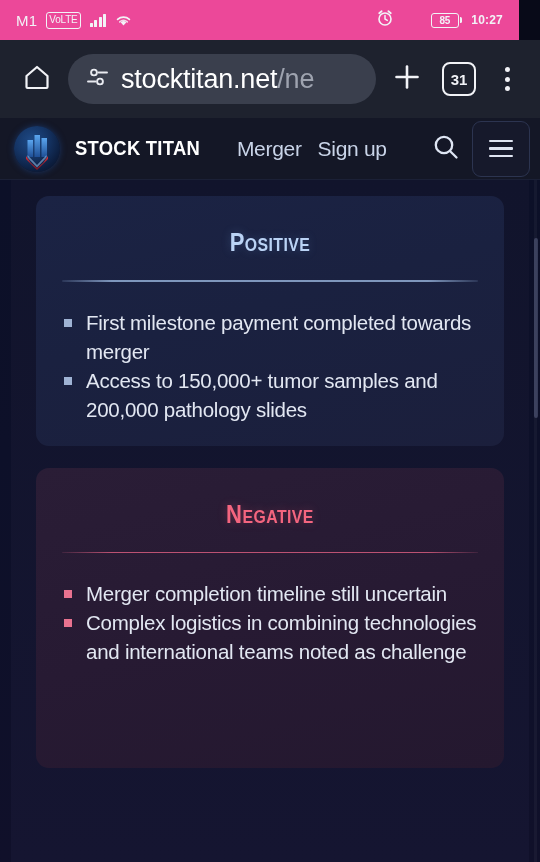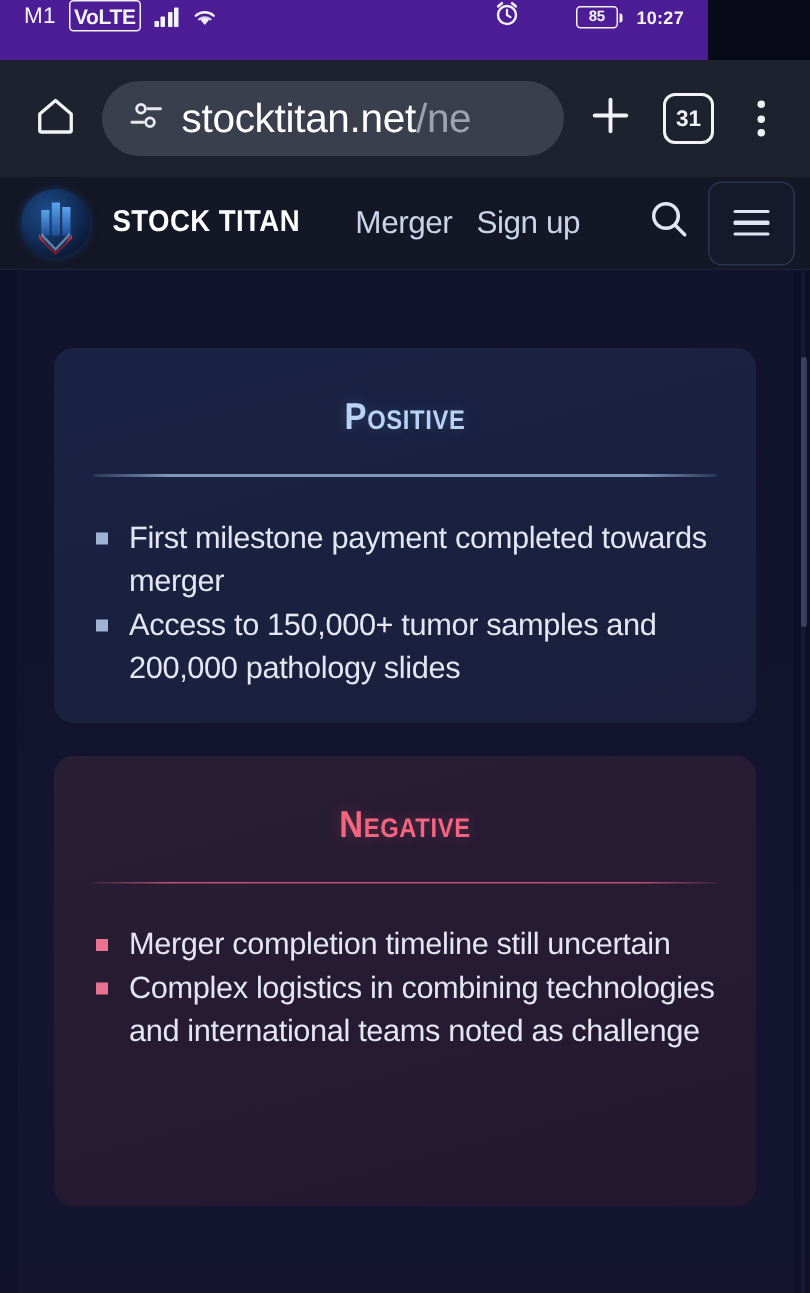--- a/index.html
+++ b/index.html
@@ -5,32 +5,32 @@
   * { margin:0; padding:0; box-sizing:border-box; }
   html,body{
     width:540px; height:862px; overflow:hidden;
     background:#080a18;
     font-family:"Liberation Sans", sans-serif;
     -webkit-font-smoothing:antialiased;
   }
 
   
   #status-bar{
-    height:40px; width:472px;
-    background:#4c1d95;
-    display:flex; align-items:flex-start;
+    height:40px; width:519px;
+    background:#ec4899;
+    display:flex; align-items:center;
     padding:0 16px;
     color:#f2f3f7;
   }
   .sb-left{display:flex;align-items:center;gap:9px;flex:1;}
   .sb-right{display:flex;align-items:center;gap:9px;}
   .carrier{font-size:15px;letter-spacing:.2px;color:#f2f3f7;}
   .volte{
     border:1.6px solid #f2f3f7;border-radius:3px;
-    font-size:14px;font-weight:bold;line-height:1;
+    font-size:10px;font-weight:normal;line-height:1;
     padding:2.5px 2px 2.5px 2px;letter-spacing:-.2px;
     color:#f2f3f7;
   }
   .signal{display:flex;align-items:flex-end;gap:1.5px;height:14px;}
   .signal i{width:3px;background:#f2f3f7;border-radius:.5px;display:block;}
   .signal i:nth-child(1){height:4px;}
   .signal i:nth-child(2){height:7px;}
   .signal i:nth-child(3){height:10px;}
   .signal i:nth-child(4){height:13px;}
   .wifi{width:17px;height:14px;position:relative;}
@@ -128,21 +128,20 @@
   }
   .card{
     border-radius:13px;
     padding:22px 26px 24px 26px;
     position:relative;
   }
   .card.positive{
     background:linear-gradient(165deg,#1b2344 0%,#1a2140 45%,#1b1f3c 100%);
     margin-bottom:22px;
     padding-bottom:22px;
-    margin-top:36px;
   }
   .card.negative{
     background:linear-gradient(165deg,#2a1d36 0%,#271a33 50%,#24182f 100%);
     min-height:300px;
   }
   .card-title{
     text-align:center;
     font-family:"Liberation Sans", sans-serif;
     font-weight:bold;
     font-size:25px;

